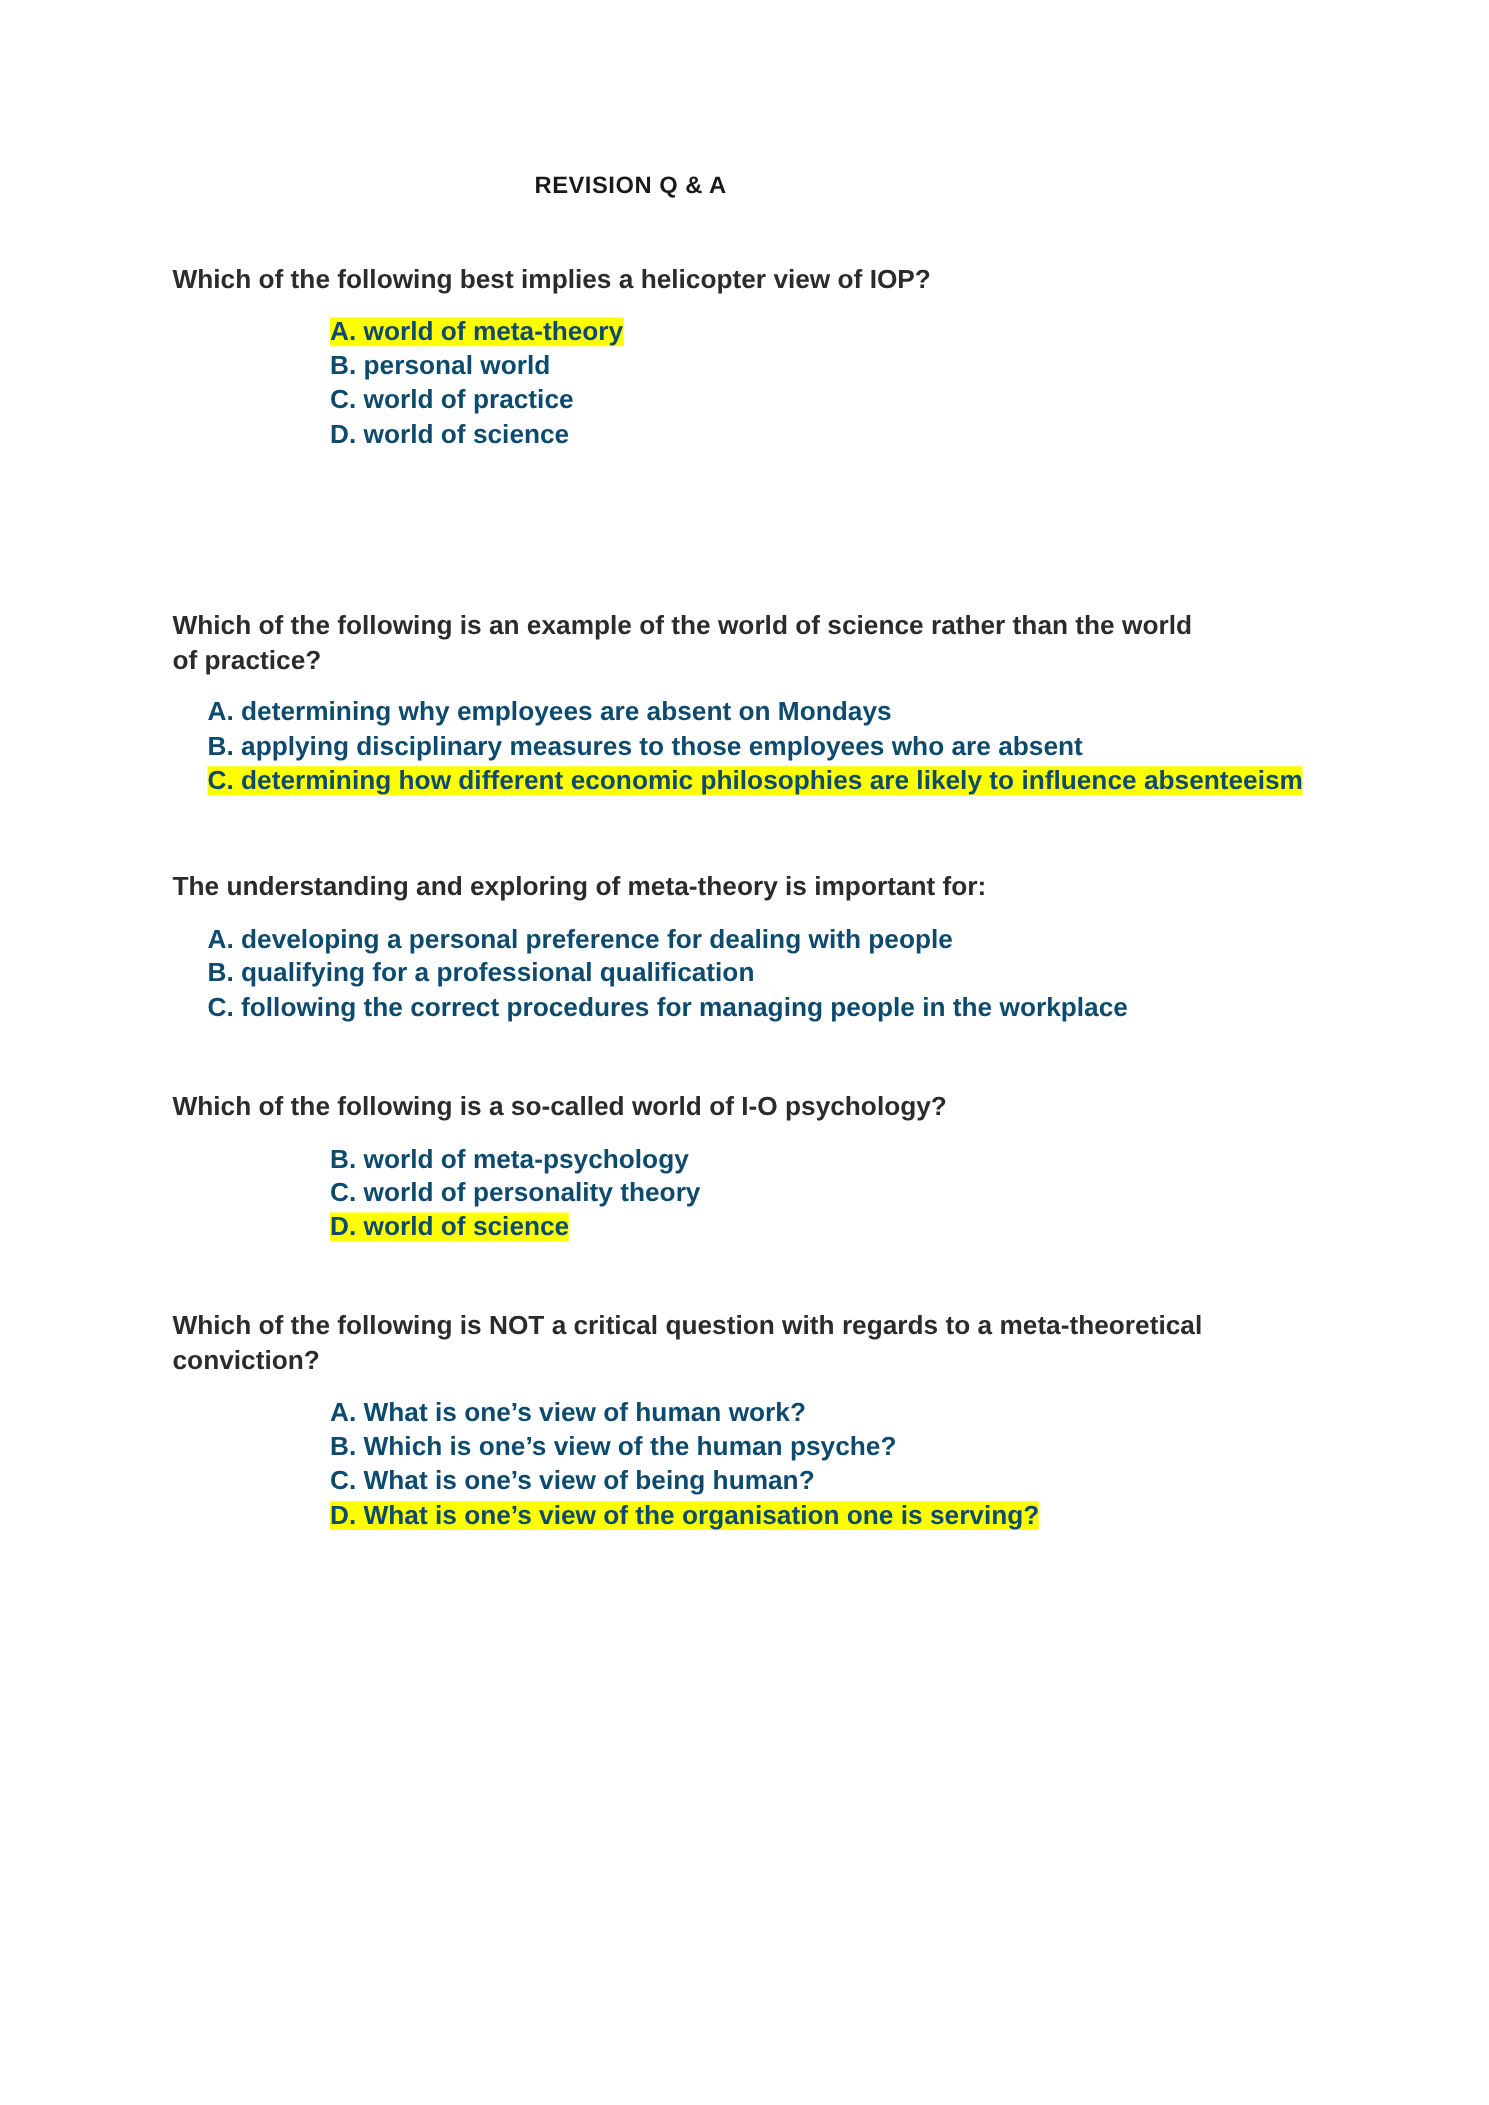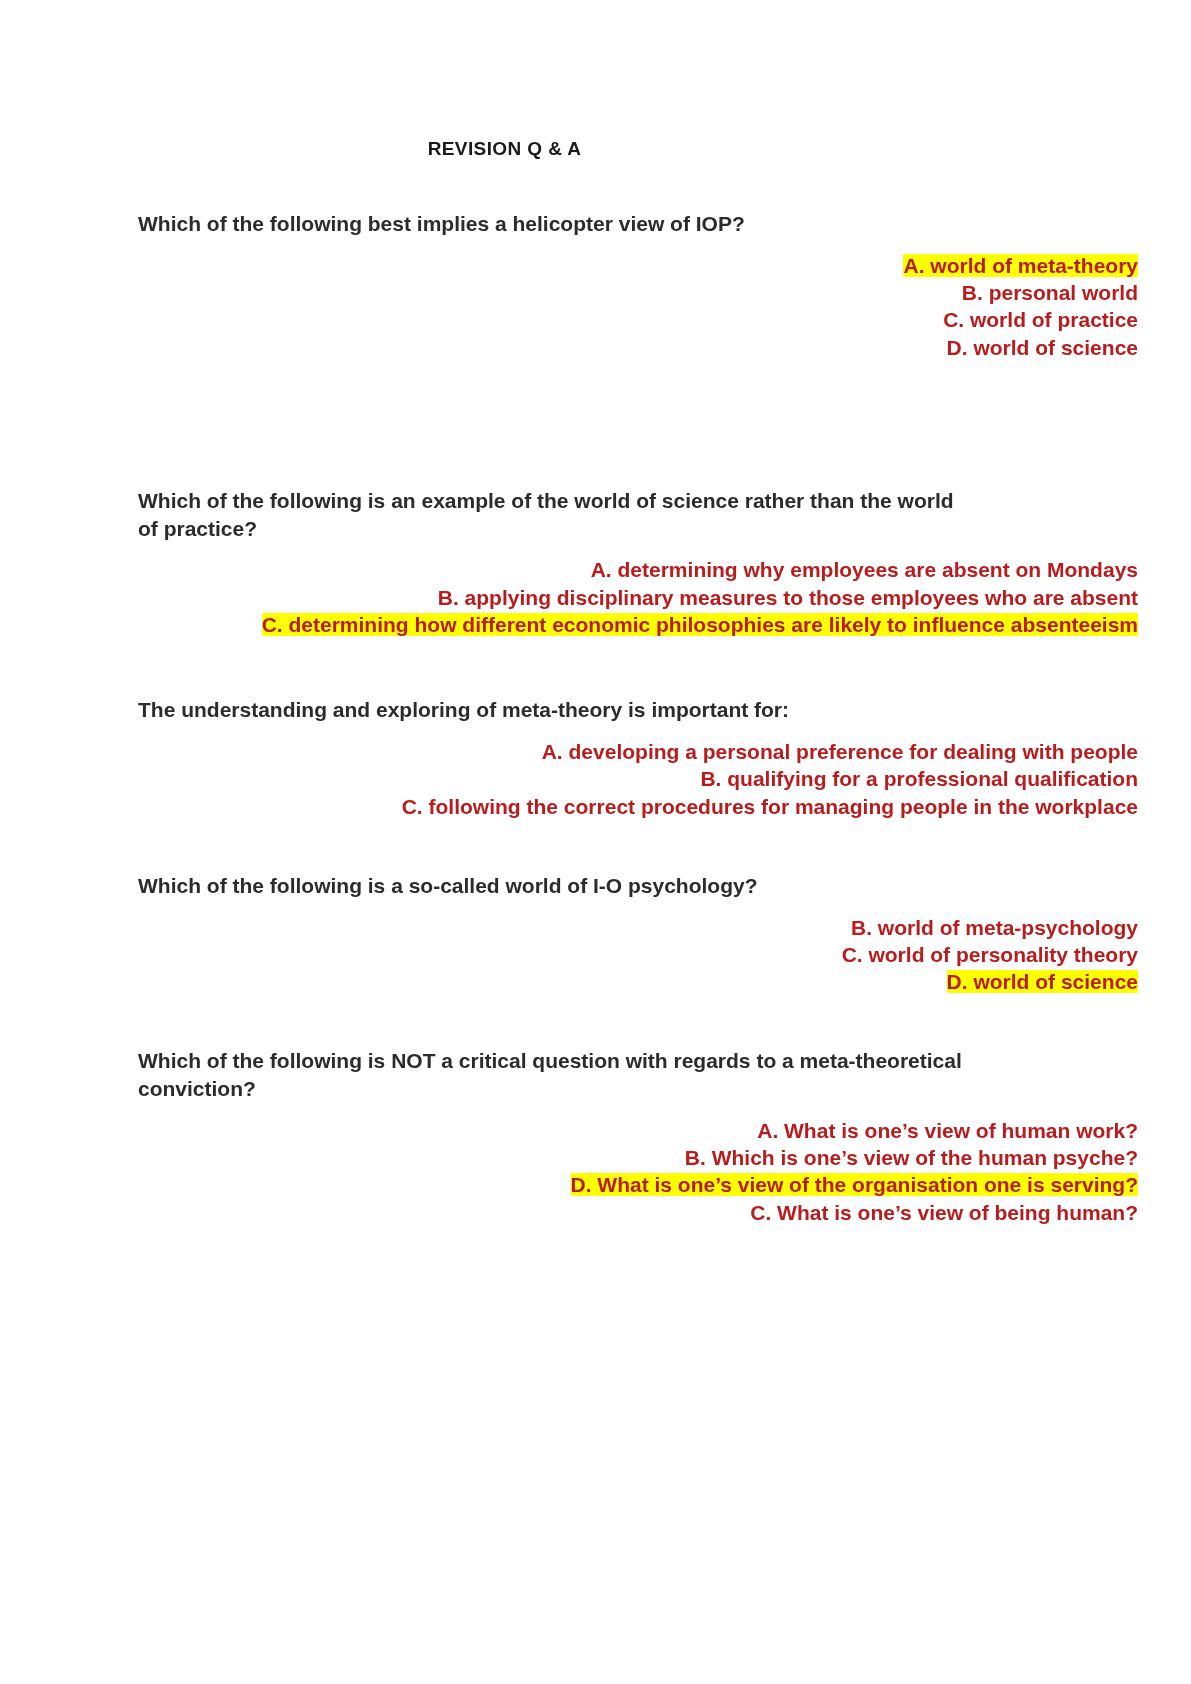--- a/index.html
+++ b/index.html
@@ -45,23 +45,22 @@
     line-height: 1.32;
     color: #2b2b2b;
     max-width: 840px;
   }
   .options {
     margin-top: 14px;
   }
   .option {
     font-size: 21px;
     line-height: 1.30;
-    color: #b91c1c;
+    color: #0c4a6e;
     white-space: nowrap;
-    text-align: right;
   }
   .option .hl {
     background: #ffff00;
   }
   
   .indent-deep .option { padding-left: 126px; }
   .indent-shallow .option { padding-left: 28px; }
 
   .gap-xl { height: 126px; }
   .gap-lg { height: 58px; }
@@ -119,19 +118,19 @@
       </div>
     </div>
 
     <div class="gap-md"></div>
 
     <div class="qblock">
       <div class="qtext">Which of the following is NOT a critical question with regards to a meta-theoretical conviction?</div>
       <div class="options indent-deep">
         <div class="option"><span>A. What is one’s view of human work?</span></div>
         <div class="option"><span>B. Which is one’s view of the human psyche?</span></div>
+        <div class="option"><span>C. What is one’s view of being human?</span></div>
         <div class="option"><span class="hl">D. What is one’s view of the organisation one is serving?</span></div>
-        <div class="option"><span>C. What is one’s view of being human?</span></div>
       </div>
     </div>
 
   </div>
 </div>
 
 </body></html>

